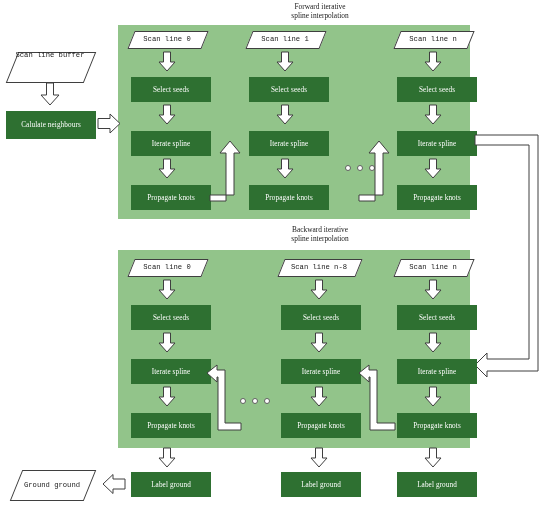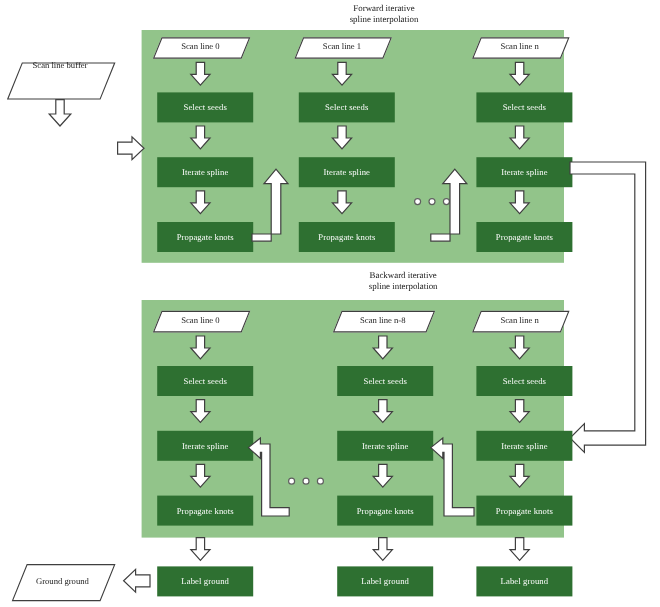--- a/index.html
+++ b/index.html
@@ -50,20 +50,21 @@
     transform:skewX(-22deg);
   }
   .data-label{
     position:absolute;
     font-size:7.2px;
     display:flex;
     align-items:center;
     justify-content:center;
     color:#1a1a1a;
     pointer-events:none;
+    font-family:Liberation Mono, monospace;
   }
 
   
   .arrow{position:absolute;}
   .arrow svg{display:block;overflow:visible;}
 
   
   .dots{position:absolute;display:flex;gap:6px;align-items:center;}
   .dots i{
     display:block;width:4px;height:4px;border-radius:50%;
@@ -71,36 +72,37 @@
   }
 </style>
 </head>
 <body>
 
 <div id="stage">
 
   <div class="section-title" style="left:255px;top:2px;width:130px;">Forward iterative
 spline interpolation</div>
 
-  <div class="section-title" style="left:271px;top:225px;width:130px;">Backward iterative
+  <div class="section-title" style="left:255px;top:225px;width:130px;">Backward iterative
 spline interpolation</div>
 
   <div class="panel" style="left:118px;top:25px;width:352px;height:194px;"></div>
 
   <div class="panel" style="left:118px;top:250px;width:352px;height:198px;"></div>
 
   <div class="data-shape" style="left:12px;top:52px;width:76px;height:29px;"></div>
   <div class="data-label" style="left:8px;top:40px;width:84px;height:29px;">Scan line buffer</div>
 
   <div class="arrow" style="left:40px;top:83px;">
     <svg width="20" height="23" viewBox="0 0 20 23">
       <path d="M6.5 0 L13.5 0 L13.5 12 L19 12 L10 22 L1 12 L6.5 12 Z" fill="#ffffff" stroke="#3f3f3f" stroke-width="1"></path>
     </svg>
   </div>
 
+  <div class="proc" style="left:6px;top:111px;width:90px;height:28px;font-size:7.2px;">Calulate neighbours</div>
 
   <div class="arrow" style="left:98px;top:114px;">
     <svg width="24" height="22" viewBox="0 0 24 22">
       <path d="M0 4.5 L12 4.5 L12 0 L22 9.5 L12 19 L12 14.5 L0 14.5 Z" fill="#ffffff" stroke="#3f3f3f" stroke-width="1"></path>
     </svg>
   </div>
 
   <div class="data-shape" style="left:131px;top:31px;width:72px;height:16px;"></div>
   <div class="data-label" style="left:127px;top:31px;width:80px;height:16px;">Scan line 0</div>
 

